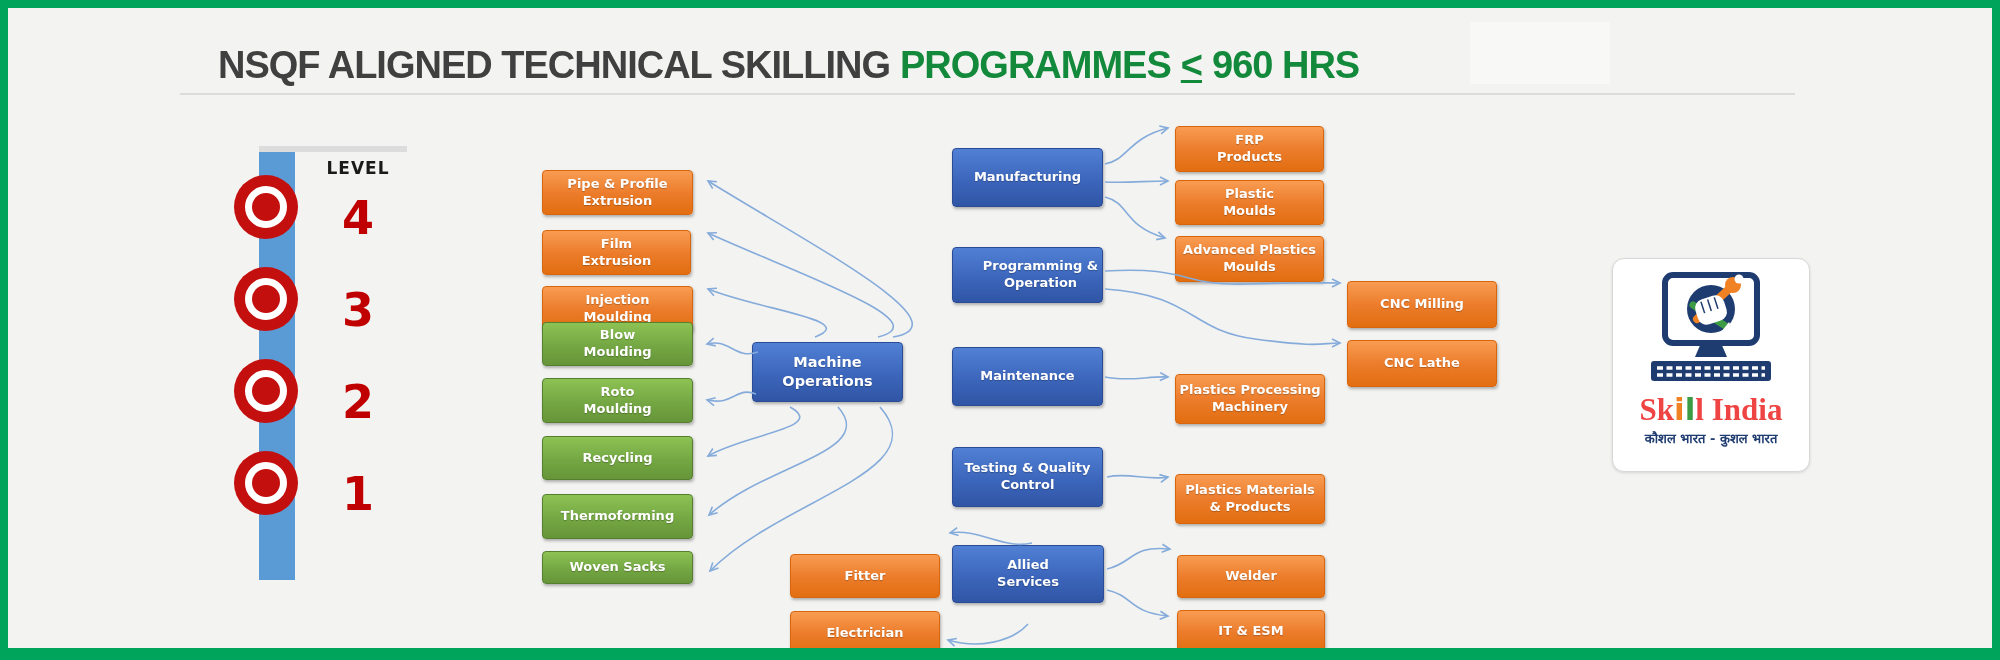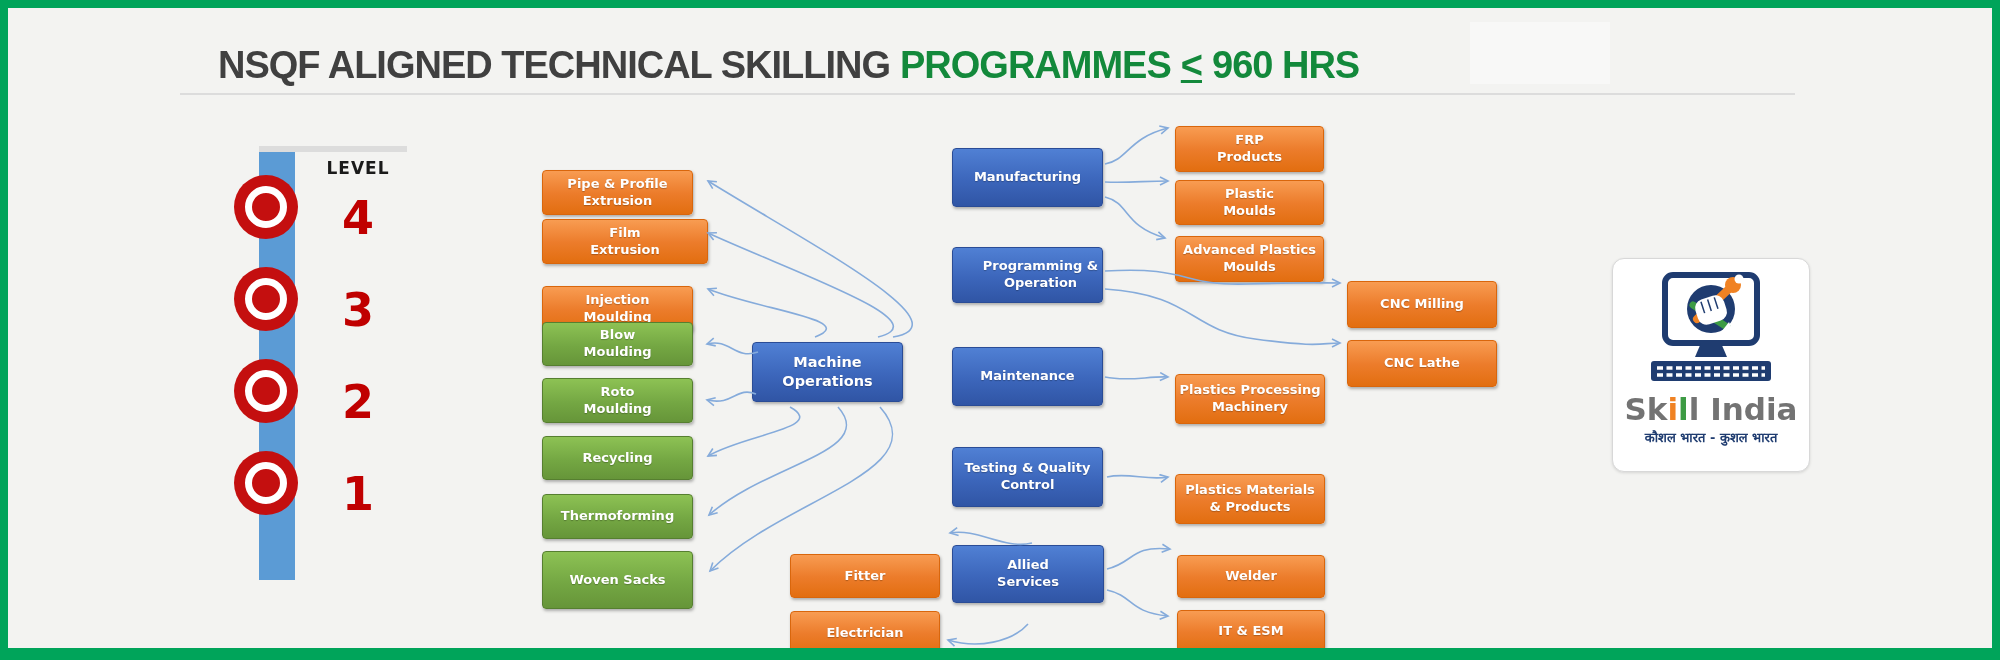--- a/index.html
+++ b/index.html
@@ -36,21 +36,21 @@
   .node.hub{font-size:14.5px;}
   
   .arrows{position:absolute;left:0;top:0;z-index:5;pointer-events:none;}
   
   .logo-card{position:absolute;left:1612px;top:258px;width:196px;height:212px;background:#fff;
         border:1px solid #D8D8D8;border-radius:12px;box-shadow:0 1px 3px rgba(0,0,0,.12);
         text-align:center;z-index:6;}
   .logo-card svg{display:block;margin:10px auto 0 auto;}
   .brand{font-weight:bold;font-size:31px;line-height:32px;letter-spacing:0px;margin-top:2px;
         font-family:"DejaVu Sans",sans-serif;}
-  .b-navy{color:#737373;} .b-orange{color:#F08223;} .b-green{color:#3D9B44;}
+  .b-navy{color:#ef4444;font-family:Liberation Serif, serif;} .b-orange{color:#F08223;} .b-green{color:#3D9B44;}
   .tagline{font-weight:bold;font-size:13px;color:#1F3C70;margin-top:3px;font-family:"DejaVu Sans",sans-serif;}
 </style>
 </head>
 <body>
 
 <div class="frame">
 
   <div class="title"><span class="t-orange">NSQF ALIGNED TECHNICAL SKILLING</span><span class="t-green t-sp">PROGRAMMES</span><span class="t-green t-sp t-lte">&lt;</span><span class="t-green t-sp">960 HRS</span></div>
   <div class="divider"></div>
   <div class="watermark-patch"></div>
@@ -91,31 +91,31 @@
       <path d="M 1107 477 C 1128 472, 1148 481, 1168 477"></path>
       <path d="M 1032 543 C 1004 550, 978 528, 950 533"></path>
       <path d="M 1028 624 C 1012 642, 978 649, 948 640"></path>
       <path d="M 1107 569 C 1134 563, 1130 545, 1170 549"></path>
       <path d="M 1107 590 C 1134 596, 1128 612, 1168 616"></path>
     </g>
   </svg>
 
   <div class="node orange" style="left:542px;top:148px;width:151px;height:45px;">Pipe &amp; Profile
 Extrusion</div>
-  <div class="node orange" style="left:542px;top:197px;width:166px;height:45px;">Film
+  <div class="node orange" style="left:542px;top:208px;width:149px;height:45px;">Film
 Extrusion</div>
   <div class="node orange" style="left:542px;top:264px;width:151px;height:46px;">Injection
 Moulding</div>
   <div class="node green" style="left:542px;top:322px;width:151px;height:44px;">Blow
 Moulding</div>
   <div class="node green" style="left:542px;top:378px;width:151px;height:45px;">Roto
 Moulding</div>
   <div class="node green" style="left:542px;top:436px;width:151px;height:44px;">Recycling</div>
   <div class="node green" style="left:542px;top:494px;width:151px;height:45px;">Thermoforming</div>
-  <div class="node green" style="left:542px;top:551px;width:151px;height:58px;">Woven Sacks</div>
+  <div class="node green" style="left:542px;top:551px;width:151px;height:33px;">Woven Sacks</div>
 
   <div class="node blue hub" style="left:752px;top:342px;width:151px;height:60px;">Machine
 Operations</div>
 
   <div class="node blue" style="left:952px;top:148px;width:151px;height:59px;">Manufacturing</div>
   <div class="node blue" style="left:952px;top:247px;width:151px;height:56px;padding-left:28px;">Programming &amp;
 Operation</div>
   <div class="node blue" style="left:952px;top:347px;width:151px;height:59px;">Maintenance</div>
   <div class="node blue" style="left:952px;top:447px;width:151px;height:60px;">Testing &amp; Quality
 Control</div>

